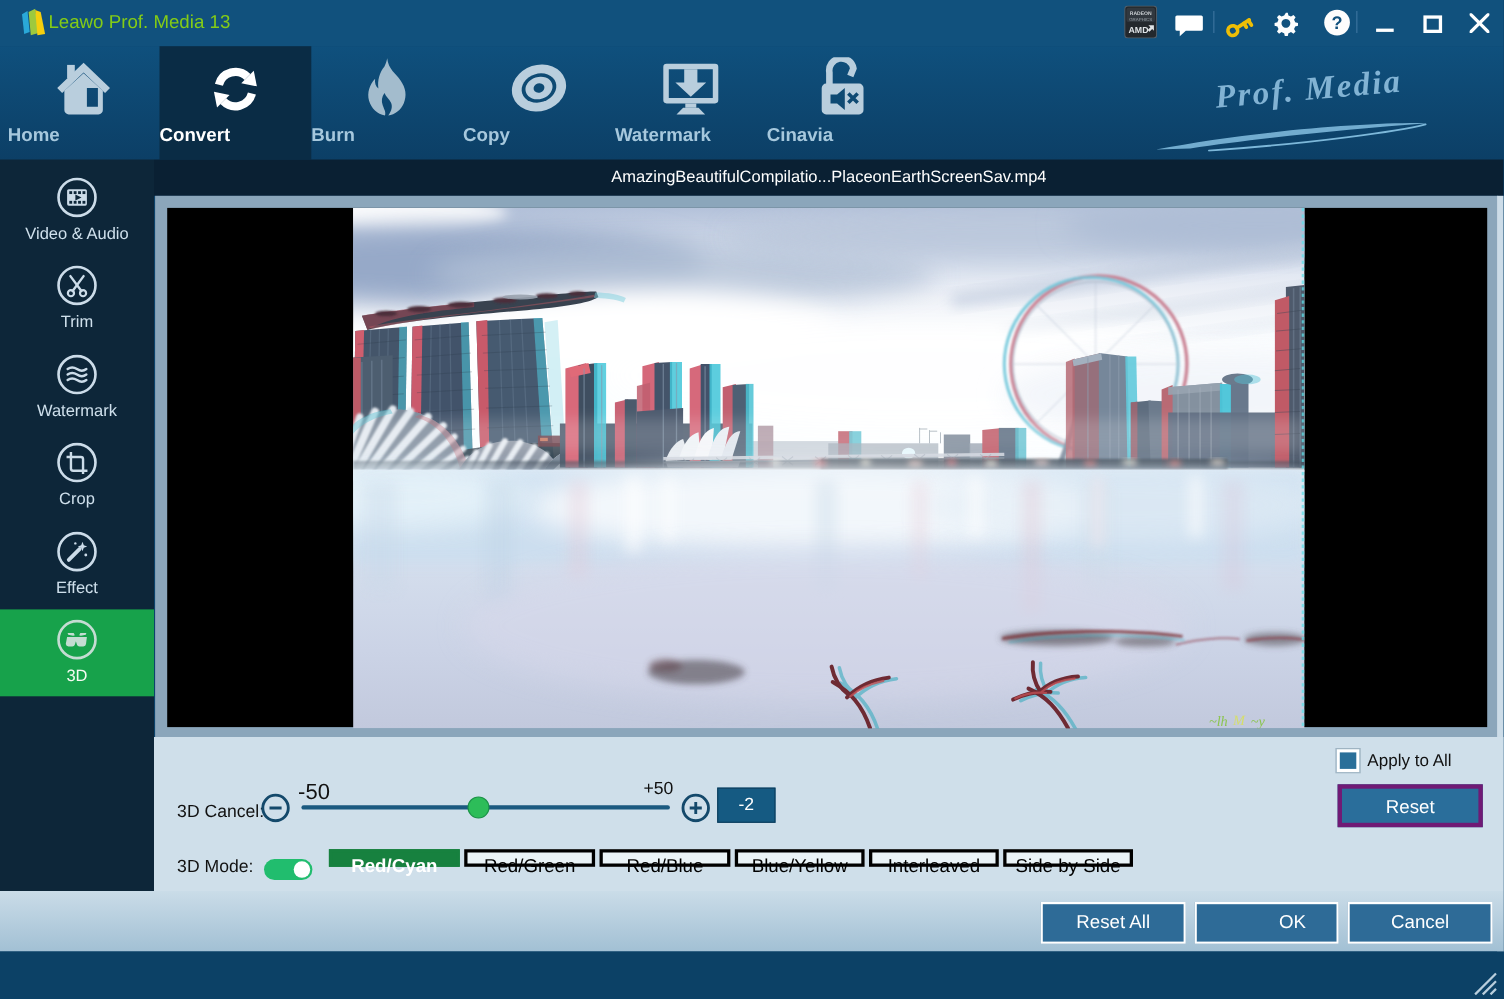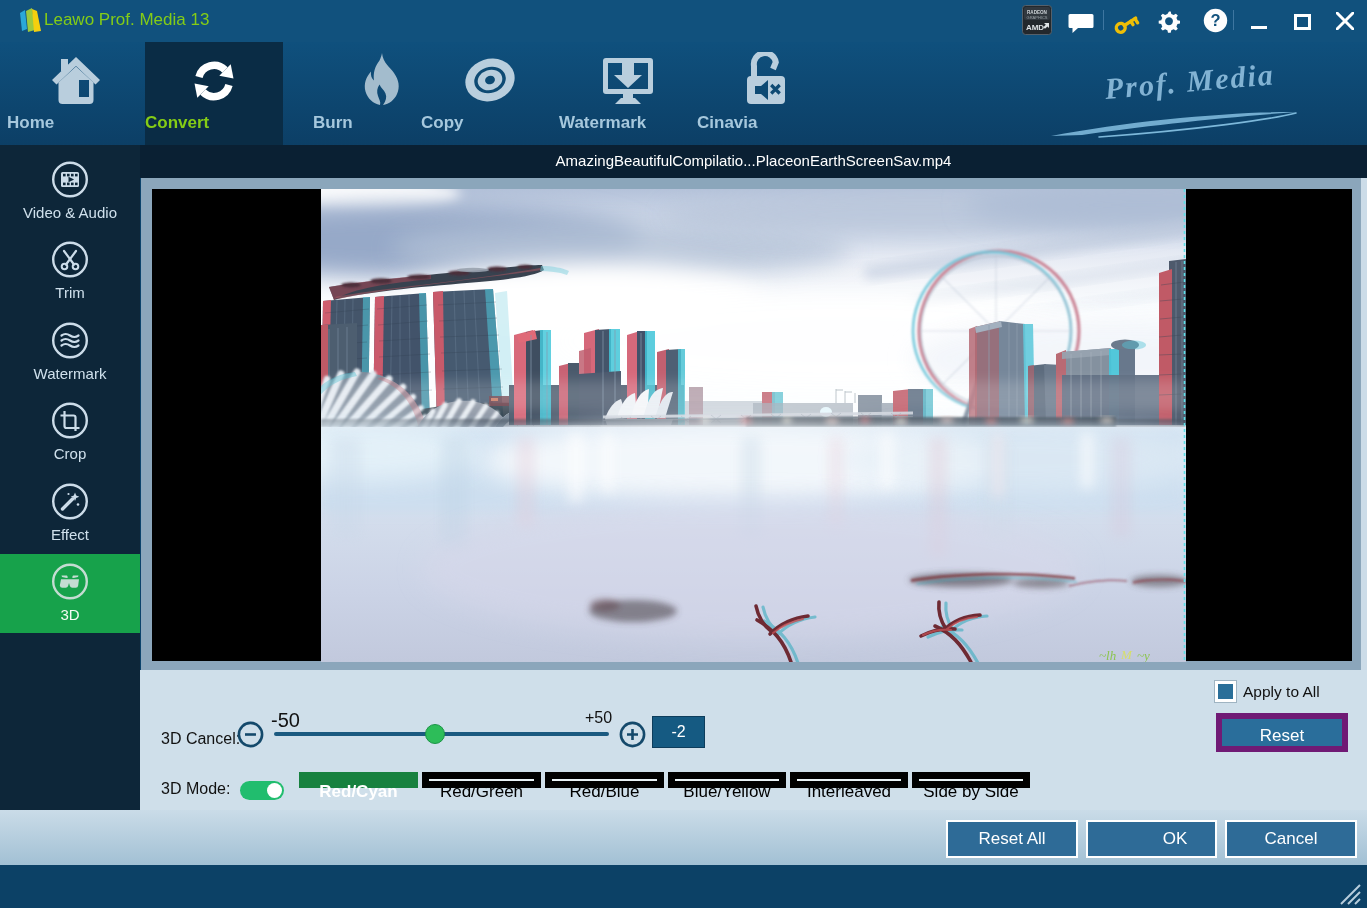--- a/index.html
+++ b/index.html
@@ -11,21 +11,21 @@
   #titlebar { left:0; top:0; width:1367px; height:42px; background:#11517d; }
   #titletxt { left:44px; top:10px; font-size:17px; color:#84cc16; }
 
   
   #nav { left:0; top:42px; width:1367px; height:103px;
          background:linear-gradient(#0f507d,#0c3f66); }
   .navitem { position:absolute; top:0; width:138px; height:103px; text-align:left; }
   .navlab { position:absolute; width:100%; top:71px; font-size:17px; font-weight:bold; color:#a6c8dd; }
   .navitem svg { position:absolute; left:50%; transform:translateX(-50%); }
   #tab-convert { background:#0a2c45; }
-  #tab-convert .navlab { color:#84cc16; }
+  #tab-convert .navlab { color:#ffffff; }
 
   
   #side { left:0; top:145px; width:140px; height:665px; background:#0d2639; }
   .sideitem { position:absolute; left:0; width:140px; height:80px; text-align:center; color:#cfe0ec; }
   .sidelab { position:absolute; width:100%; top:52px; font-size:15px; }
   .sideitem svg { position:absolute; left:50%; top:7px; transform:translateX(-50%); }
   #side3d { background:#17a24b;text-align:center; }
 
   
   #filebar { left:140px; top:145px; width:1227px; height:33px; background:#0a2033;
@@ -44,27 +44,27 @@
   .plabel { position:absolute; font-size:17px; color:#111; }
 
   #slider-track { left:134px; top:62px; width:335px; height:4px; background:#1b5a80; border-radius:2px; }
   #slider-thumb { left:285px; top:54px; width:20px; height:20px; border-radius:50%;
                   background:#2dbd59; border:1px solid #1b9447; }
   #valbox { left:512px; top:46px; width:53px; height:32px; background:#155a82; border:1px solid #0d3d5c;
             color:#fff; font-size:16px; text-align:center; line-height:30px; }
 
   #chk { left:1075px; top:11px; width:21px; height:21px; background:#2a6f99; border:3px solid #fff;
          outline:1px solid #9fb4c2; }
-  #resetbtn { left:1076px; top:43px; width:132px; height:39px; background:#2a6e9b; border:6px solid #701a75;
+  #resetbtn { left:1076px; top:43px; width:132px; height:39px; background:#2a6e9b; border:4px solid #701a75;
               color:#fff; font-size:17px; text-align:center; line-height:34px; }
 
   #toggle { left:100px; top:111px; width:44px; height:19px; border-radius:10px; background:#21bd6e; }
   #toggle::after { content:""; position:absolute; right:2px; top:2px; width:15px; height:15px;
                    border-radius:50%; background:#fff; }
-  .mbtn { position:absolute; top:102px; height:16px; background:#eaf3f7; border:7px solid #000000;
+  .mbtn { position:absolute; top:102px; height:16px; background:#eaf3f7; border:3px solid #000000;
           color:#000; font-size:17px; text-align:center; line-height:26px; }
   #mb1 { left:159px; width:119px; background:#17813f; border-color:#17813f; color:#fff; font-weight:bold; }
 
   
   #btnbar { left:0; top:810px; width:1367px; height:55px; background:linear-gradient(#cadce8,#a2c0d4); }
   .bbtn { position:absolute; top:10px; height:38px; width:132px; background:#2e6b97; border:2px solid #fff;
           color:#fff; font-size:17px; text-align:center; line-height:34px; }
   #bottom { left:0; top:865px; width:1367px; height:43px; background:#0c4166; }
 </style>
 </head>
@@ -126,21 +126,21 @@
       <svg style="top:9px;" width="60" height="60" viewBox="0 0 60 60">
         <g stroke="#ffffff" stroke-width="7.5" fill="none">
           <path d="M15.0 26.0 A15.5 15.5 0 0 1 41.0 19.0"></path>
           <path d="M45.0 34.0 A15.5 15.5 0 0 1 19.0 41.0"></path>
         </g>
         <polygon points="49.5,27.5 46.7,13.3 35.3,24.7" fill="#ffffff"></polygon>
         <polygon points="10.5,32.5 13.3,46.7 24.7,35.3" fill="#ffffff"></polygon>
       </svg>
       <div class="navlab">Convert</div>
     </div>
-    <div class="navitem" style="left:283px;margin-left:30px;" id="tab-burn">
+    <div class="navitem" style="left:283px;" id="tab-burn">
       <svg style="top:9px;" width="52" height="60" viewBox="0 0 52 60">
         <path fill="#a3bccd" d="M26 2 C27 12 34 16 38 22 C43 29 44 36 41 43 C38.5 49 33 53 27 54 C30 50 31 46 29.5 42.5 C28 39 25 37 23.5 33.5 C21 37 20.5 41 22 45 C23.2 48.4 25 51 24 54 C17 52.5 11.5 47.5 9.5 40.5 C7.5 33 10 26 15 20.5 C14.5 24.5 15.5 27.5 18 29.5 C17 22 19 15 23.5 9.5 C24.6 7 25.6 4.6 26 2 Z"></path>
       </svg>
       <div class="navlab">Burn</div>
     </div>
     <div class="navitem" style="left:421px;" id="tab-copy">
       <svg style="top:9px;" width="58" height="58" viewBox="0 0 58 58">
         <g transform="rotate(-18 29 29)">
           <ellipse cx="29" cy="29" rx="25" ry="21" fill="#b9cedd"></ellipse>
           <ellipse cx="29" cy="29" rx="16" ry="13" fill="#0e4a73"></ellipse>

